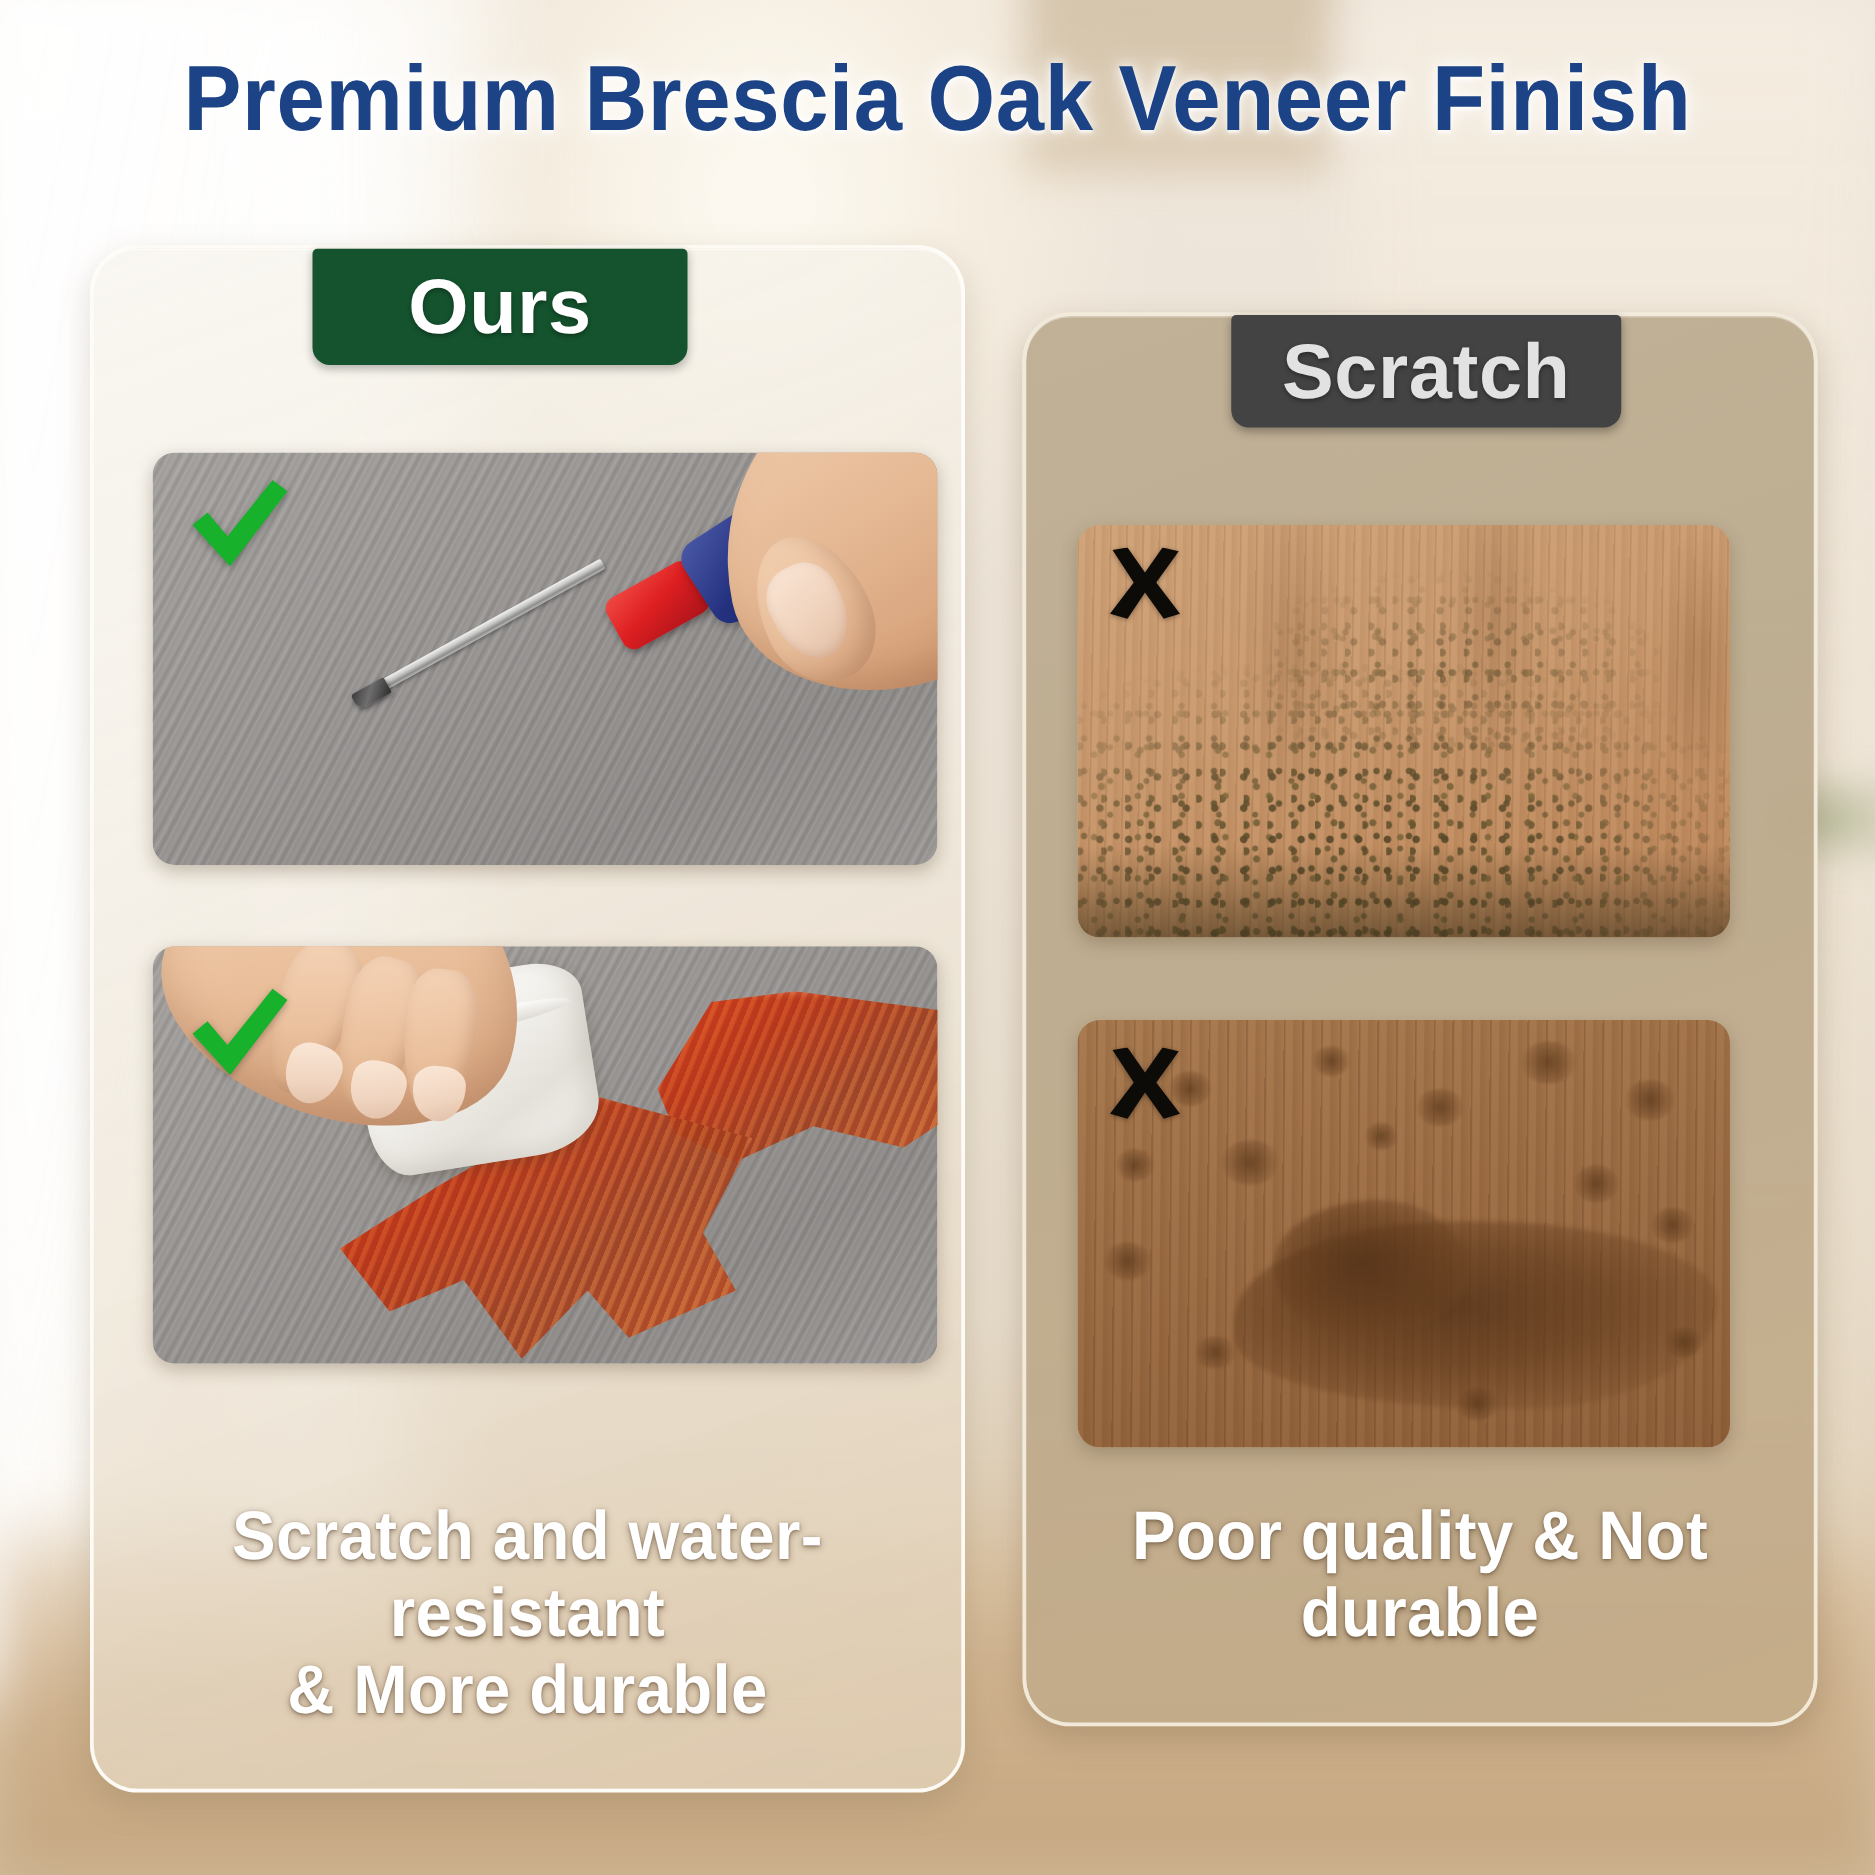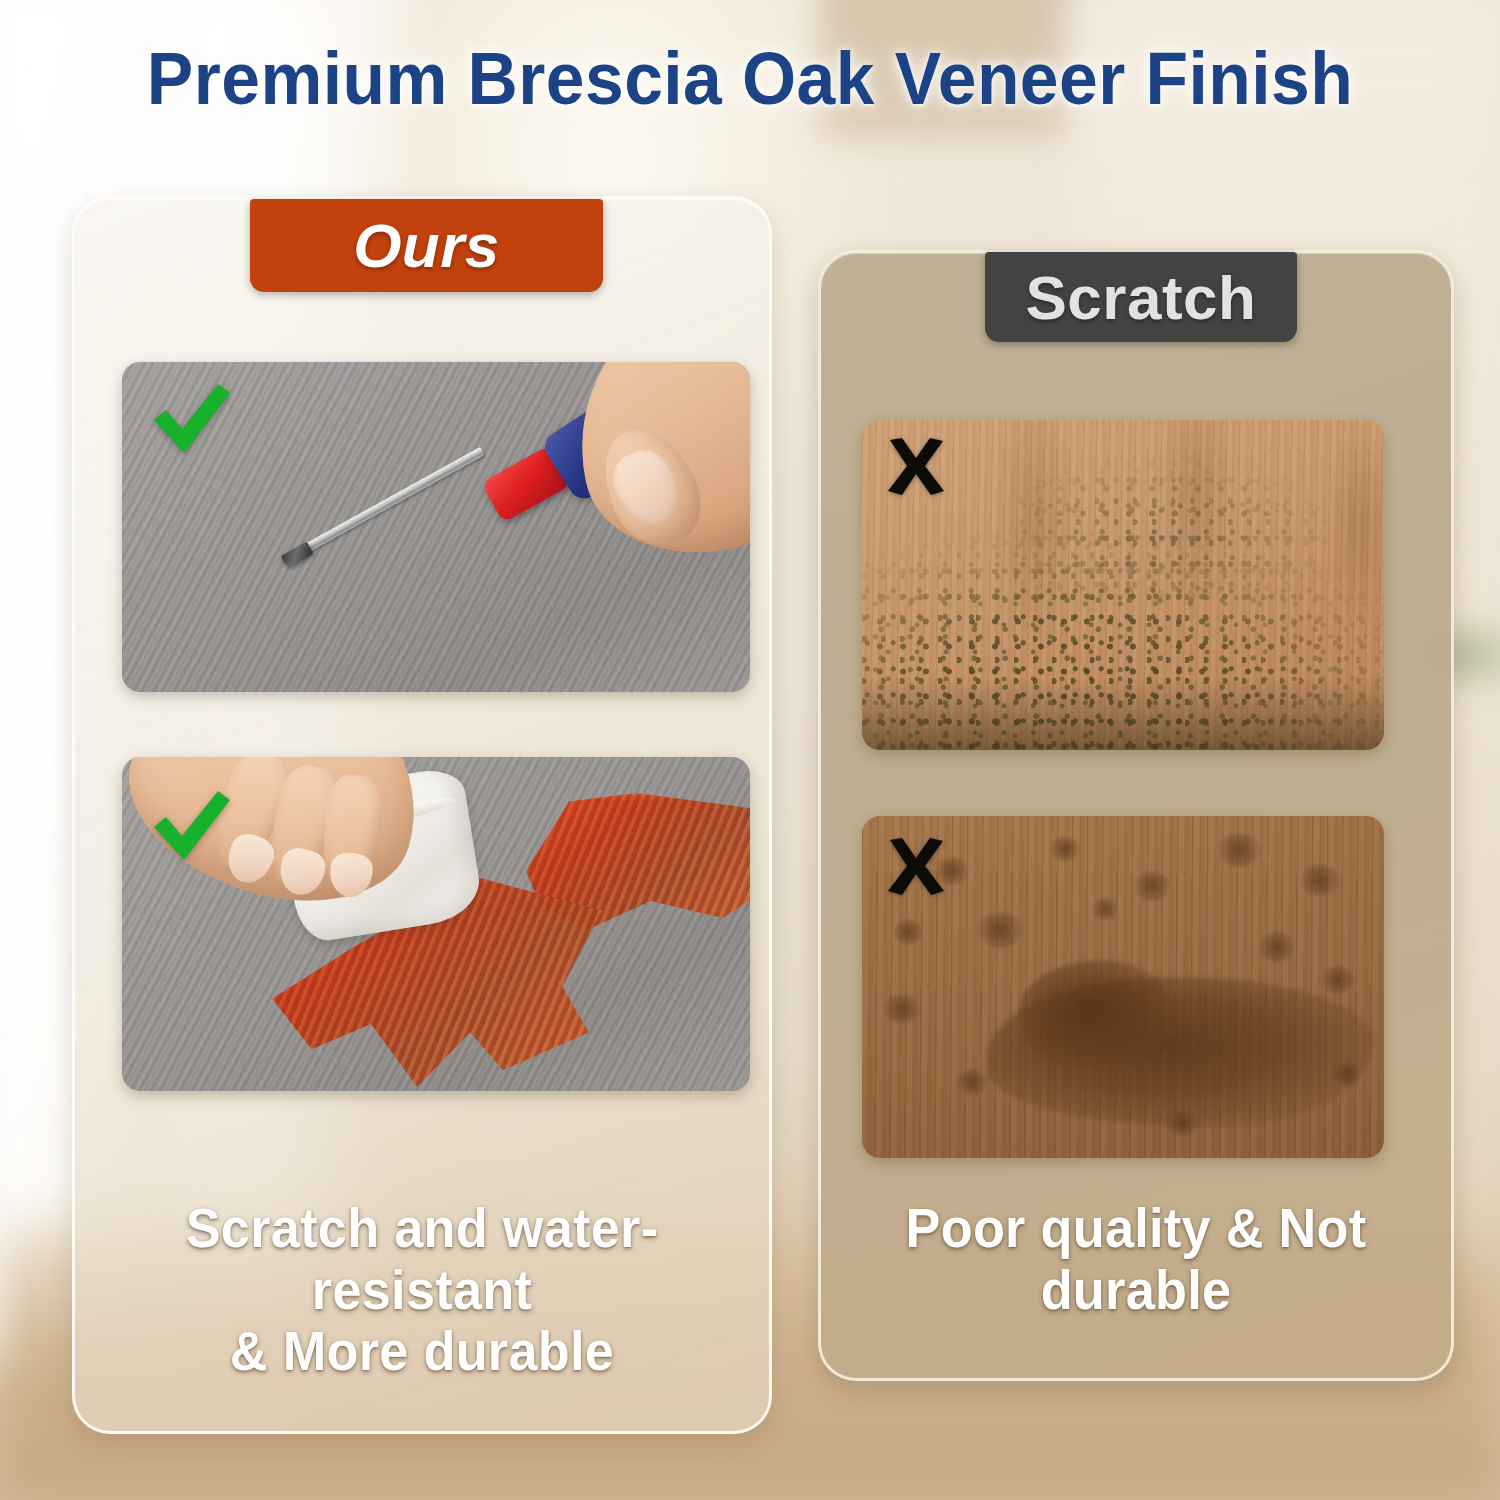--- a/index.html
+++ b/index.html
@@ -173,32 +173,31 @@
     align-items: center;
     justify-content: center;
     font-family: "Liberation Sans Narrow", "Liberation Sans", sans-serif;
     font-weight: bold;
     border-radius: 12px;
     letter-spacing: 0.5px;
   }
   .badge-ours {
     left: 250px;
     top: 199px;
-    width: 353px;
+    width: 300px;
     height: 93px;
-    background: #c2410c;
+    background: #14532d;
     color: #ffffff;
     font-size: 62px;
     border-bottom-left-radius: 14px;
     border-bottom-right-radius: 14px;
     border-top-left-radius: 4px;
     border-top-right-radius: 4px;
     box-shadow: 0 3px 8px rgba(0,0,0,0.28);
     text-shadow: 0 2px 4px rgba(0,0,0,0.35);
-    font-style: italic;
   }
   .badge-others {
     left: 985px;
     top: 252px;
     width: 312px;
     height: 90px;
     background: #434343;
     color: #e2e2e2;
     font-size: 62px;
     border-bottom-left-radius: 14px;

